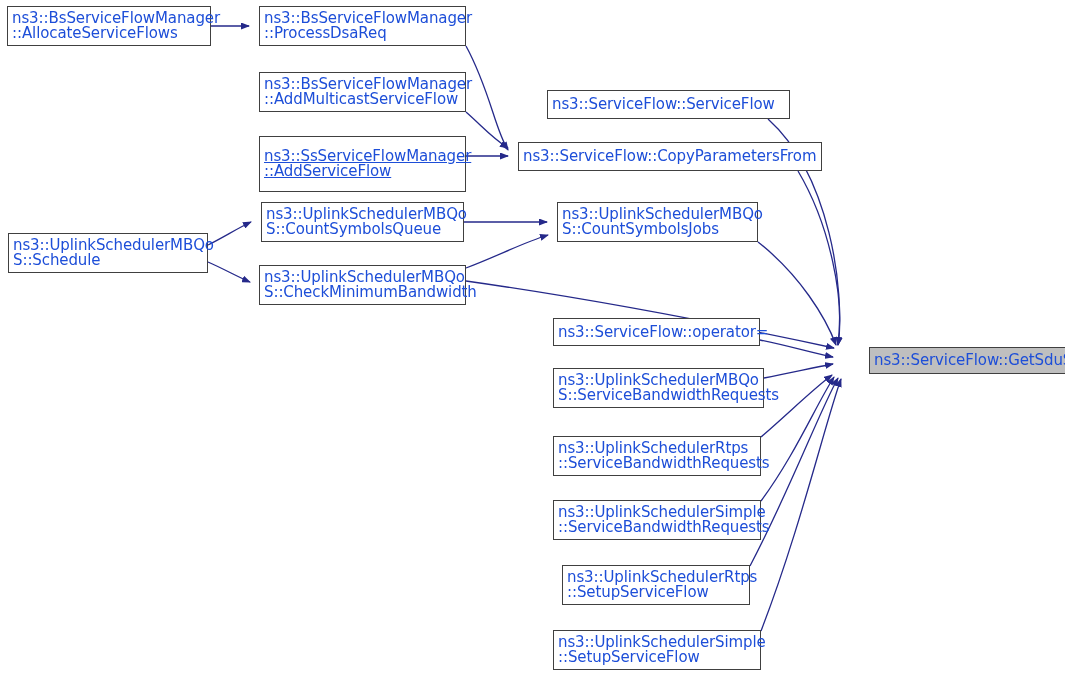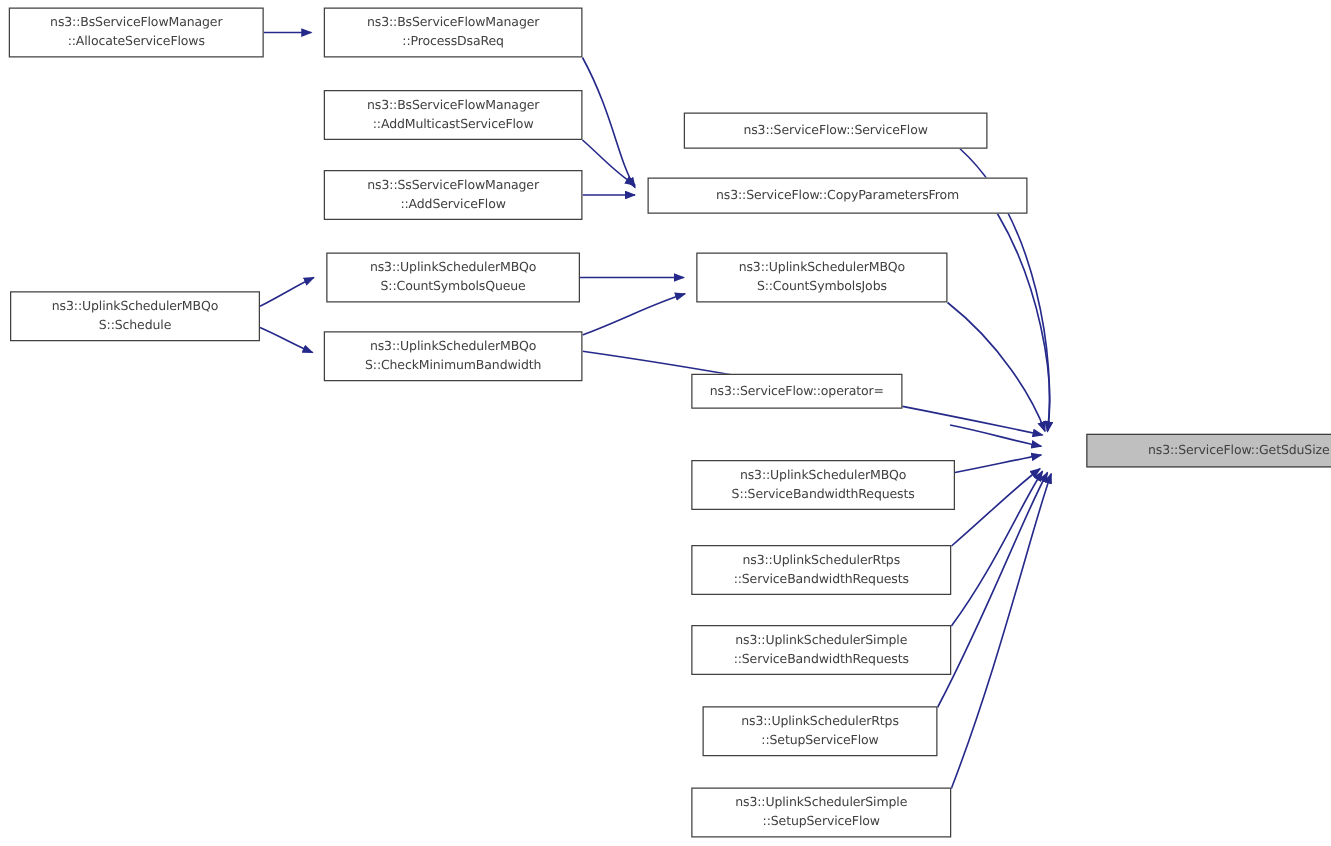--- a/index.html
+++ b/index.html
@@ -25,23 +25,23 @@
     pointer-events: none;
   }
   .node {
     position: absolute;
     box-sizing: border-box;
     border: 1px solid #404040;
     background: #ffffff;
     display: flex;
     align-items: center;
     justify-content: center;
-    text-align: center;
-    color: #404040;
-    font-size: 10px;
+    text-align: left;
+    color: #1d4ed8;
+    font-size: 15px;
     line-height: 15px;
     letter-spacing: -0.1px;
     white-space: pre-line;
     z-index: 3;
   }
   .node.highlight {
     background: #bfbfbf;
     border-color: #404040;
   }
   .node-label {
@@ -82,33 +82,33 @@
         <path d="M761,631 C800,530 826,420 841,379" fill="none" stroke="#25298a" stroke-width="1.3" marker-end="url(#arrowhead)"></path>
       </g>
   </svg>
   <div id="nodes-group">
       <div class="node" style="left: 7px; top: 6px; width: 204px; height: 40px;"><span class="node-label">ns3::BsServiceFlowManager
 ::AllocateServiceFlows</span></div>
       <div class="node" style="left: 259px; top: 6px; width: 207px; height: 40px;"><span class="node-label">ns3::BsServiceFlowManager
 ::ProcessDsaReq</span></div>
       <div class="node" style="left: 259px; top: 72px; width: 207px; height: 40px;"><span class="node-label">ns3::BsServiceFlowManager
 ::AddMulticastServiceFlow</span></div>
-      <div class="node" style="left: 259px; top: 136px; width: 207px; height: 40px;"><span class="node-label">ns3::SsServiceFlowManager
+      <div class="node" style="left: 259px; top: 136px; width: 207px; height: 56px; text-decoration: underline;"><span class="node-label">ns3::SsServiceFlowManager
 ::AddServiceFlow</span></div>
       <div class="node" style="left: 547px; top: 90px; width: 243px; height: 29px;"><span class="node-label">ns3::ServiceFlow::ServiceFlow</span></div>
       <div class="node" style="left: 518px; top: 142px; width: 304px; height: 29px;"><span class="node-label">ns3::ServiceFlow::CopyParametersFrom</span></div>
       <div class="node" style="left: 261px; top: 202px; width: 203px; height: 40px;"><span class="node-label">ns3::UplinkSchedulerMBQo
 S::CountSymbolsQueue</span></div>
       <div class="node" style="left: 8px; top: 233px; width: 200px; height: 40px;"><span class="node-label">ns3::UplinkSchedulerMBQo
 S::Schedule</span></div>
       <div class="node" style="left: 259px; top: 265px; width: 207px; height: 40px;"><span class="node-label">ns3::UplinkSchedulerMBQo
 S::CheckMinimumBandwidth</span></div>
       <div class="node" style="left: 557px; top: 202px; width: 201px; height: 40px;"><span class="node-label">ns3::UplinkSchedulerMBQo
 S::CountSymbolsJobs</span></div>
-      <div class="node" style="left: 553px; top: 299px; width: 169px; height: 28px;"><span class="node-label">ns3::ServiceFlow::operator=</span></div>
+      <div class="node" style="left: 553px; top: 318px; width: 207px; height: 28px;"><span class="node-label">ns3::ServiceFlow::operator=</span></div>
       <div class="node" style="left: 553px; top: 368px; width: 211px; height: 40px;"><span class="node-label">ns3::UplinkSchedulerMBQo
 S::ServiceBandwidthRequests</span></div>
       <div class="node" style="left: 553px; top: 436px; width: 208px; height: 40px;"><span class="node-label">ns3::UplinkSchedulerRtps
 ::ServiceBandwidthRequests</span></div>
       <div class="node" style="left: 553px; top: 500px; width: 208px; height: 40px;"><span class="node-label">ns3::UplinkSchedulerSimple
 ::ServiceBandwidthRequests</span></div>
       <div class="node" style="left: 562px; top: 565px; width: 188px; height: 40px;"><span class="node-label">ns3::UplinkSchedulerRtps
 ::SetupServiceFlow</span></div>
       <div class="node" style="left: 553px; top: 630px; width: 208px; height: 40px;"><span class="node-label">ns3::UplinkSchedulerSimple
 ::SetupServiceFlow</span></div>

